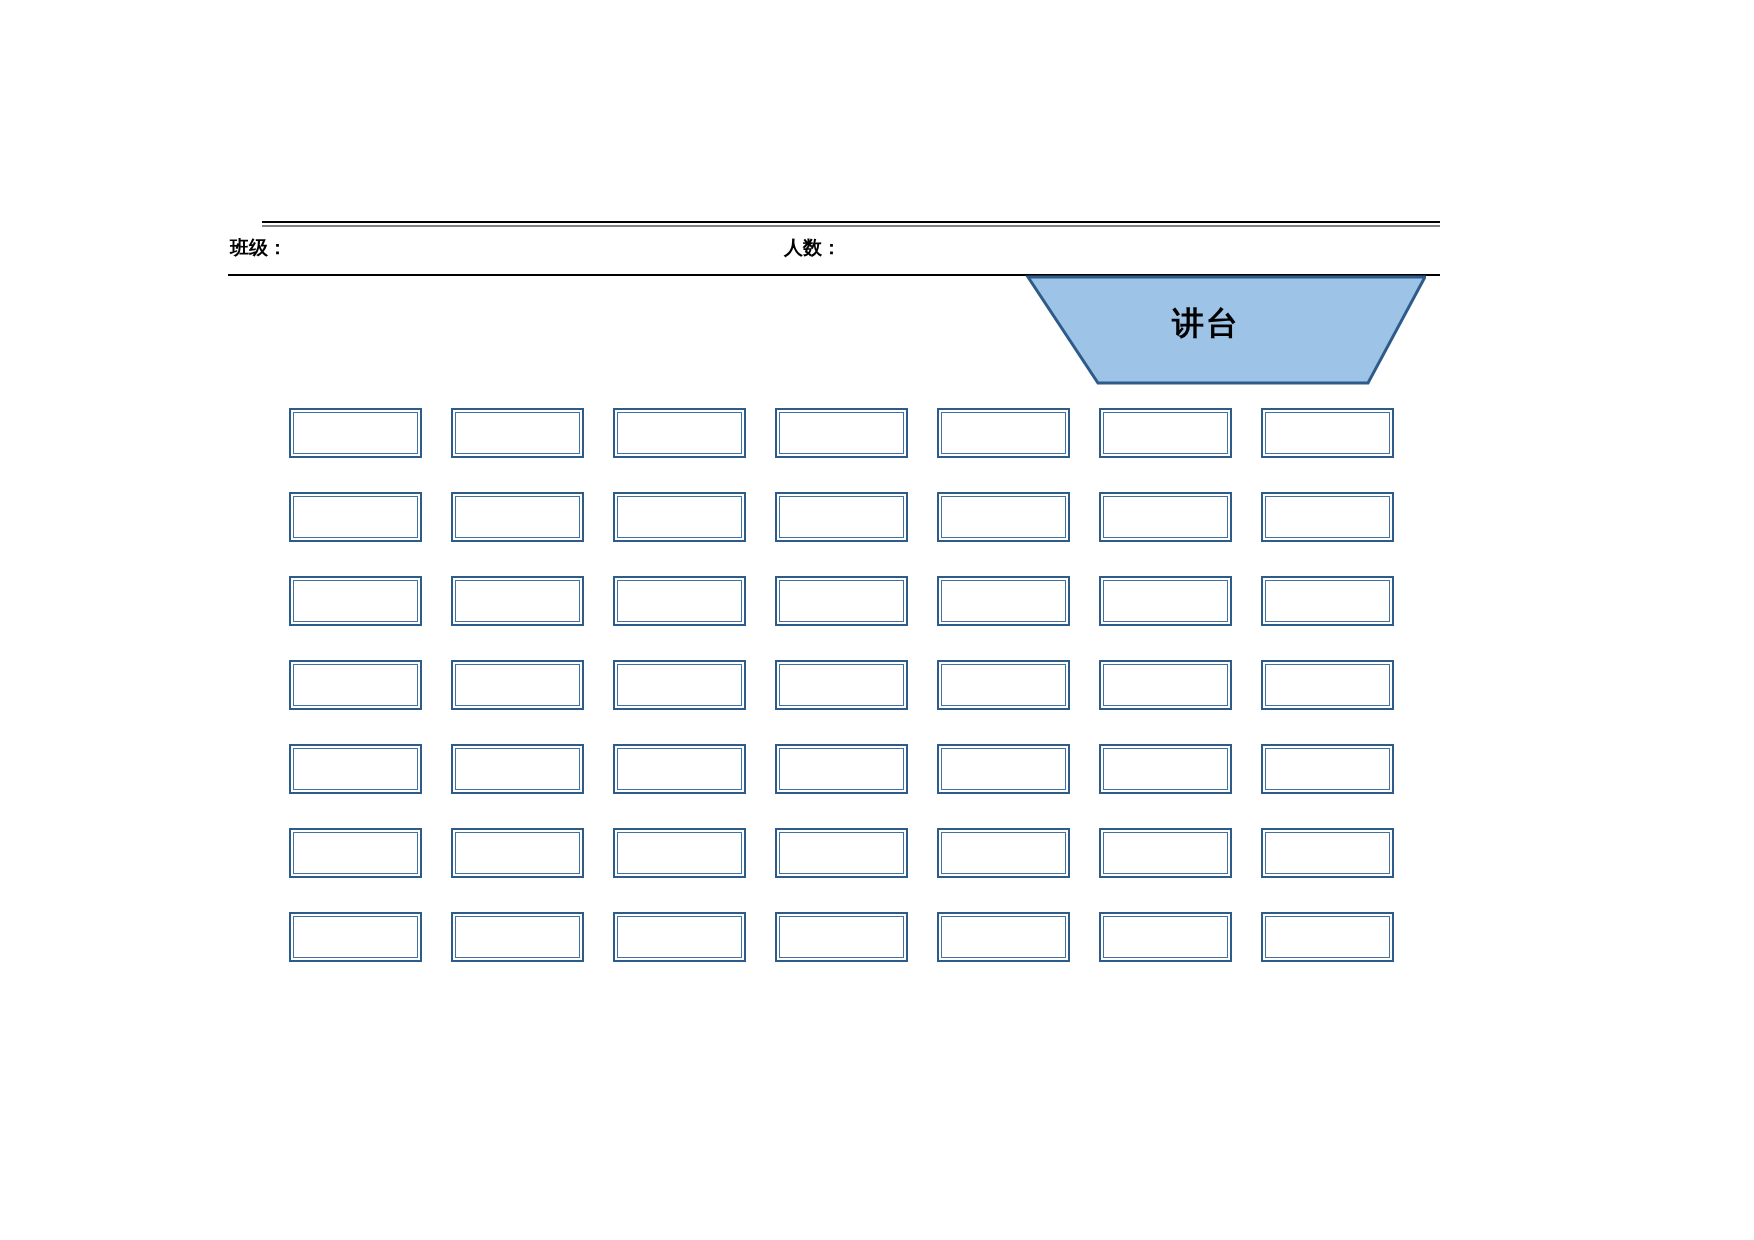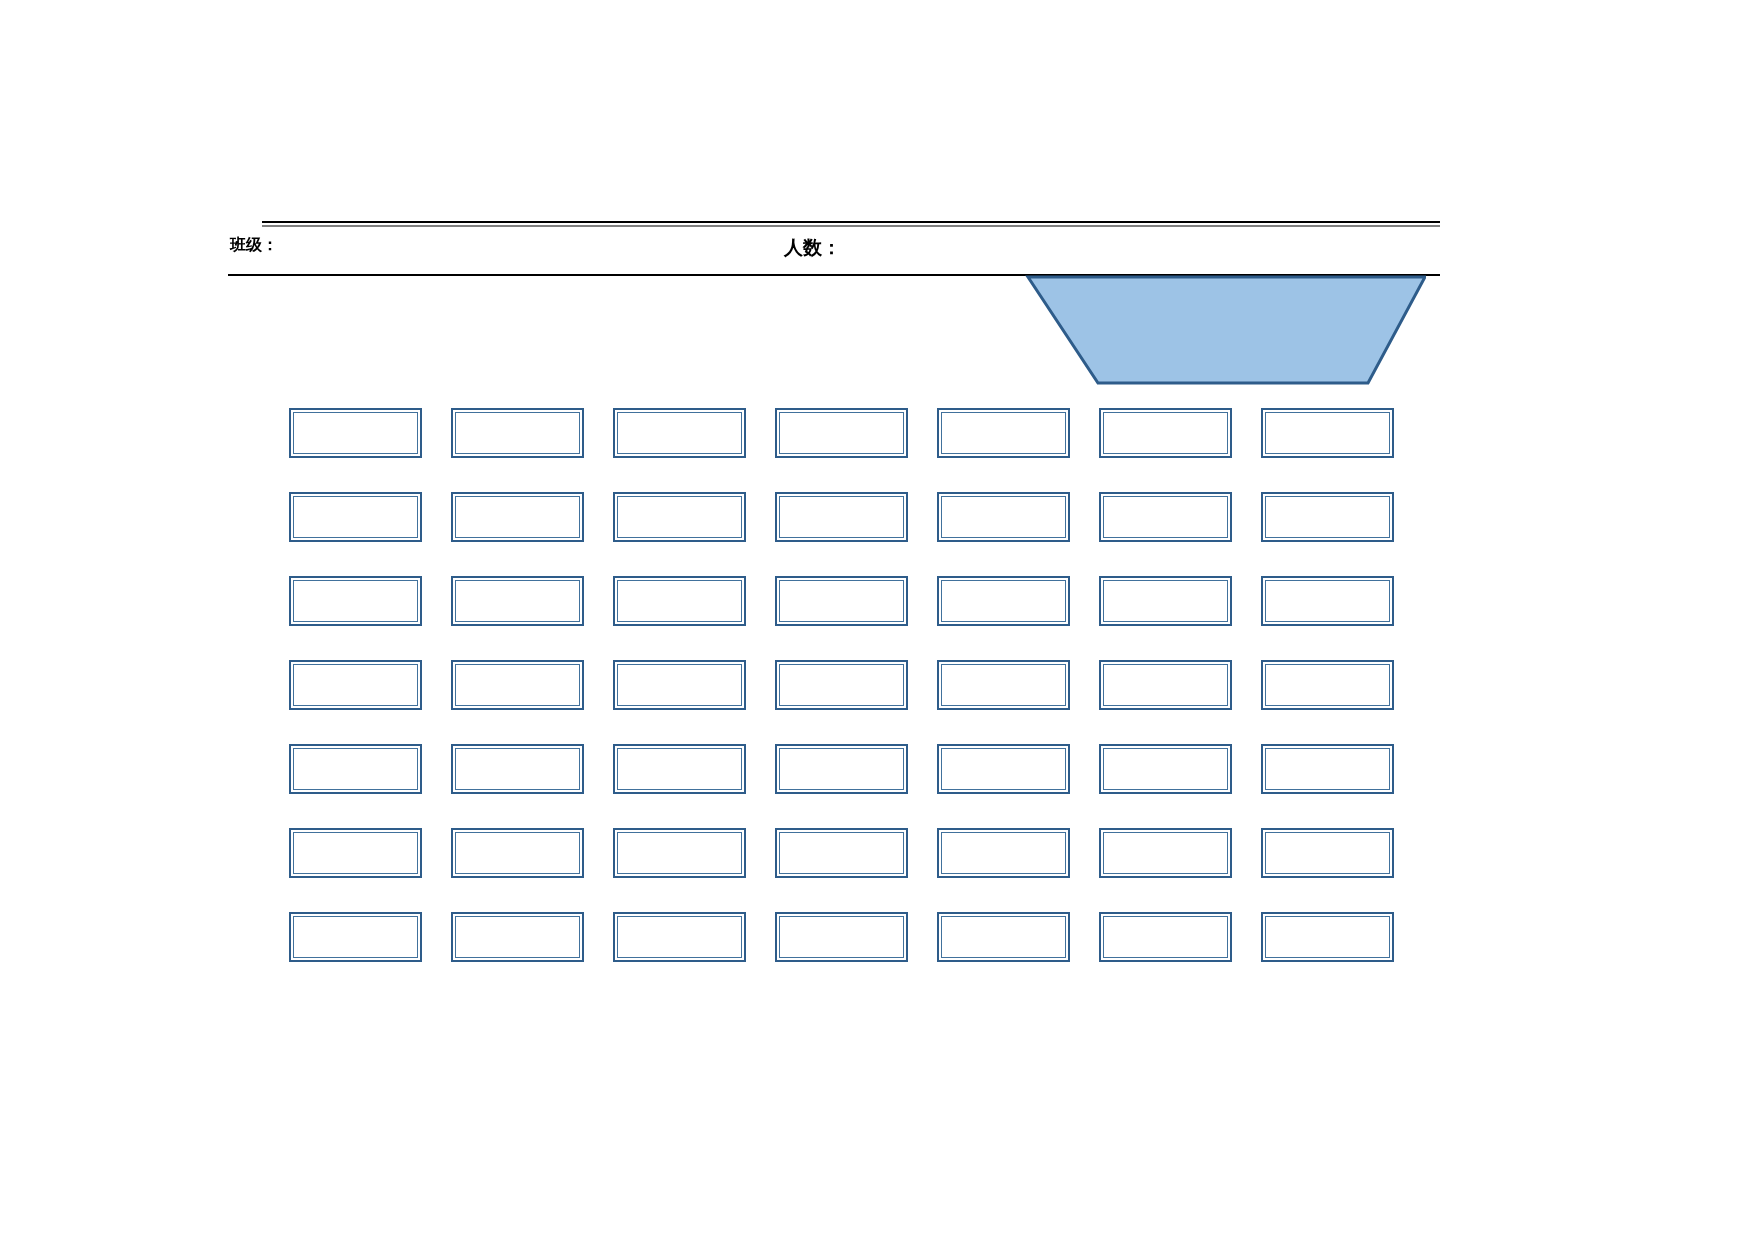--- a/index.html
+++ b/index.html
@@ -57,21 +57,21 @@
     left: 0; top: 4px;
     width: 100%;
     height: 2px;
     background: #808080;
   }
 
   .field-class {
     position: absolute;
     left: 230px;
     top: 235px;
-    font-size: 16px;
+    font-size: 19px;
     font-weight: bold;
     color: #000000;
     white-space: nowrap;
   }
   .field-count {
     position: absolute;
     left: 784px;
     top: 235px;
     font-size: 19px;
     font-weight: bold;
@@ -171,20 +171,21 @@
   <div class="field-count">
     <span>人数：</span><span></span>
   </div>
 
   <div class="rule-single"></div>
 
   <div class="podium">
     <svg viewBox="0 0 440 112" xmlns="http://www.w3.org/2000/svg">
       <polygon id="podium-poly" points="42,3 439,3 382,109 112,109" fill="#9DC3E6" stroke="#2E5C8A" stroke-width="3" stroke-linejoin="miter"></polygon>
     </svg>
+    <div class="podium-label">讲台</div>
   </div>
 
   <div class="seat-grid" id="seat-grid">
       <div class="seat-row" style="top: 0px;">
         <div class="seat" style="left: 0px; width: 133px; height: 50px; border-color: rgb(46, 92, 138); background: rgb(255, 255, 255);">
           <div class="seat-inner" style="border-color: rgb(65, 113, 156); background: rgb(255, 255, 255);"></div>
         </div>
         <div class="seat" style="left: 162px; width: 133px; height: 50px; border-color: rgb(46, 92, 138); background: rgb(255, 255, 255);">
           <div class="seat-inner" style="border-color: rgb(65, 113, 156); background: rgb(255, 255, 255);"></div>
         </div>

